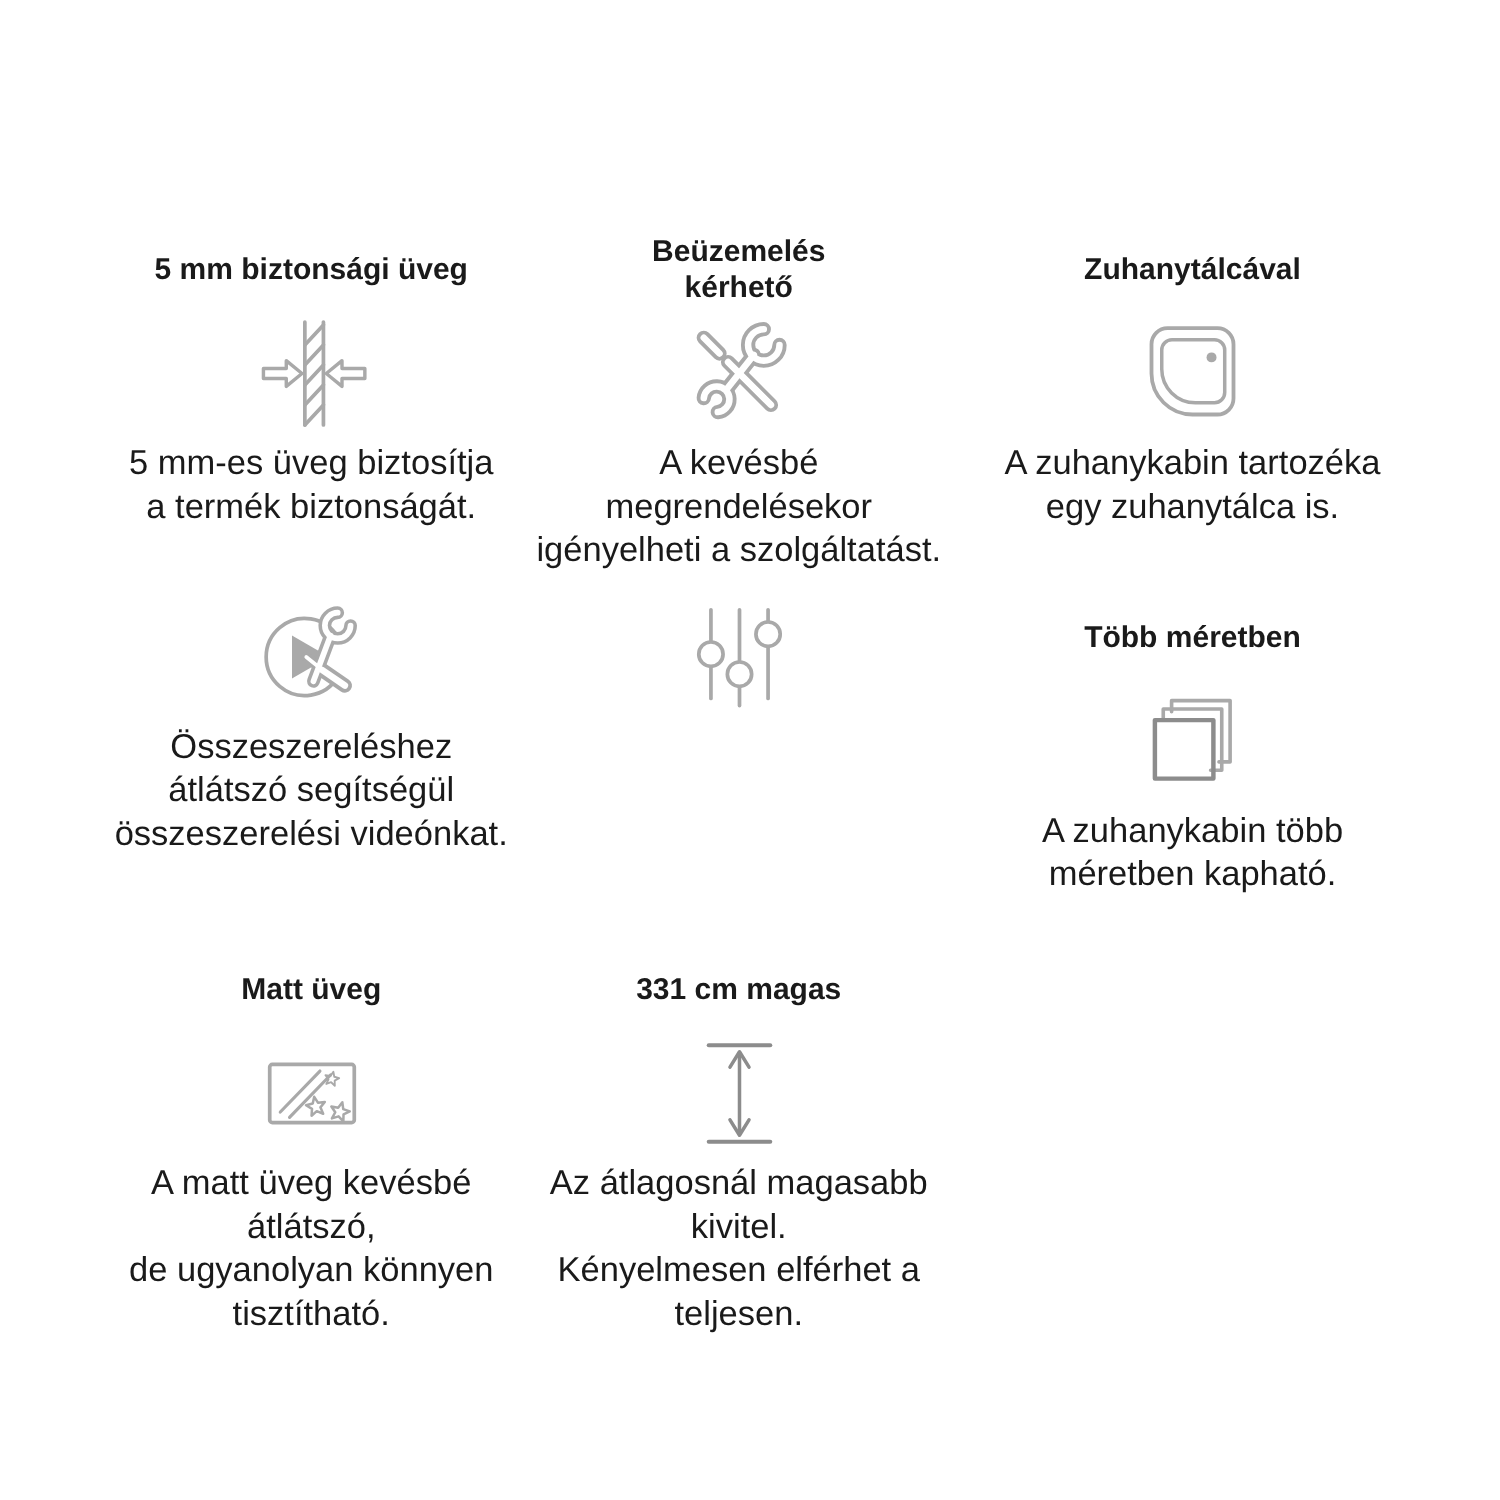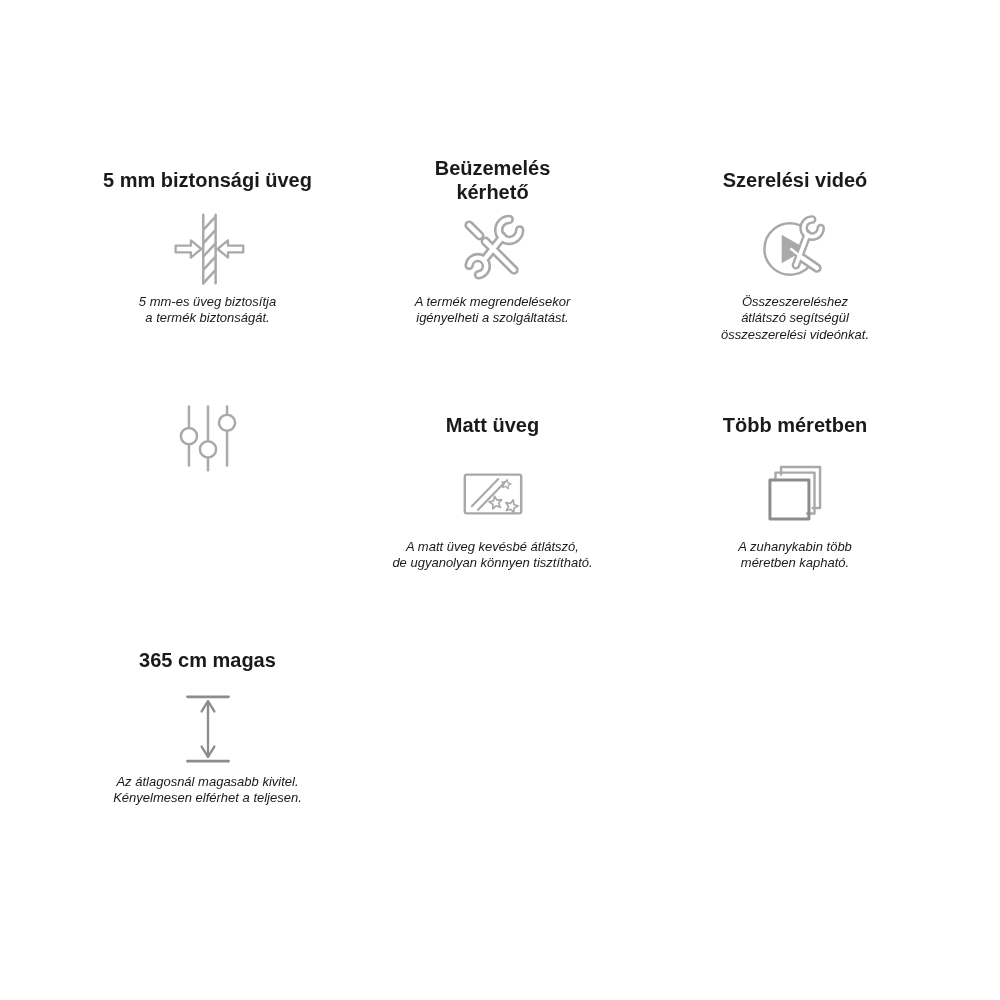--- a/index.html
+++ b/index.html
@@ -42,25 +42,24 @@
     line-height:1.2;
     white-space:pre-line;
   }
   .icon{
     height:82px;
     display:flex;
     align-items:center;
     justify-content:center;
   }
   .desc{
-    font-size:13px;
+    font-size:23px;
     line-height:1.26;
     white-space:pre-line;
     margin-top:4px;
-    font-style:italic;
   }
   
   .s{stroke:var(--icon);fill:none;stroke-width:2.6;stroke-linecap:round;stroke-linejoin:round;}
   .sd{stroke:var(--icon-dark);fill:none;stroke-width:2.8;stroke-linecap:round;stroke-linejoin:round;}
   .f{fill:var(--icon);stroke:none;}
   .fw{fill:#ffffff;}
   .o1{stroke:var(--icon);fill:none;stroke-width:10;stroke-linecap:round;stroke-linejoin:round;}
   .o1b{stroke:var(--icon);fill:none;stroke-width:7;stroke-linecap:round;}
   .o2{stroke:#ffffff;fill:none;stroke-width:4.6;stroke-linecap:round;stroke-linejoin:round;}
   .o2b{stroke:#ffffff;fill:none;stroke-width:2.6;stroke-linecap:round;}
@@ -105,27 +104,38 @@
         </g>
         <g class="o2">
           <path d="M 17,17 L 28,28"></path>
           <path d="M 34,34 L 64,64"></path>
           <path d="M 70,22 A 11 11 0 1 1 59,11"></path>
           <path d="M 52,29 L 33,53"></path>
           <path d="M 26.8,69 A 9 9 0 1 0 17,59.2"></path>
         </g>
       </svg>
     </div>
-    <div class="desc">A termék megrendelésekor
+    <div class="desc">A kevésbé megrendelésekor
 igényelheti a szolgáltatást.</div>
   </div>
 
-
-  <div class="cell">
-    <div class="title">Szerelési videó</div>
+  <div class="cell">
+    <div class="title">Zuhanytálcával</div>
+    <div class="icon">
+      <svg width="84" height="82" viewBox="0 0 84 84">
+        <path class="s" d="M 25,11 H 59 A 11 11 0 0 1 70,22 V 59 A 11 11 0 0 1 59,70 H 42 A 28 28 0 0 1 14,42 V 22 A 11 11 0 0 1 25,11 Z"></path>
+        <path class="s" style="stroke-width:2.4" d="M 28,19 H 57 A 7 7 0 0 1 64,26 V 55 A 7 7 0 0 1 57,62 H 44 A 23 23 0 0 1 21,39 V 26 A 7 7 0 0 1 28,19 Z"></path>
+        <circle class="f" cx="55" cy="31" r="3.4"></circle>
+      </svg>
+    </div>
+    <div class="desc">A zuhanykabin tartozéka
+egy zuhanytálca is.</div>
+  </div>
+
+  <div class="cell">
     <div class="icon">
       <svg width="84" height="80" viewBox="0 0 84 84">
         <path class="s" d="M 60,28 A 27 27 0 1 0 60,56"></path>
         <polygon class="f" points="28,27 28,57 54,42"></polygon>
         <g class="o1" style="stroke-width:9">
           <path d="M 69,20 A 9 9 0 1 1 60,11"></path>
           <path d="M 55,27 L 43,59"></path>
         </g>
         <path class="o1b" d="M 38,42 L 48,50"></path>
         <path class="o1" style="stroke-width:10" d="M 49,51 L 65,62"></path>
@@ -150,20 +160,33 @@
           <line x1="42" y1="9" x2="42" y2="76"></line>
           <line x1="62" y1="9" x2="62" y2="71"></line>
         </g>
         <g class="s fw">
           <circle cx="22" cy="40" r="8.5"></circle>
           <circle cx="42" cy="54" r="8.5"></circle>
           <circle cx="62" cy="26" r="8.5"></circle>
         </g>
       </svg>
     </div>
+  </div>
+
+  <div class="cell">
+    <div class="title">Több méretben</div>
+    <div class="icon">
+      <svg width="78" height="78" viewBox="0 0 84 84">
+        <path class="s" d="M 27,21 V 13 H 69 V 57 H 61"></path>
+        <path class="s" d="M 21,27 V 19 H 63 V 63 H 55"></path>
+        <rect class="sd" style="stroke-width:3.2" x="15" y="27" width="42" height="42"></rect>
+      </svg>
+    </div>
+    <div class="desc">A zuhanykabin több
+méretben kapható.</div>
   </div>
 
   <div class="cell">
     <div class="title">Matt üveg</div>
     <div class="icon">
       <svg width="84" height="74" viewBox="0 0 84 84">
         <rect class="s" style="stroke-width:2.8" x="10" y="20" width="64" height="44" rx="2"></rect>
         <line class="s" style="stroke-width:2.4" x1="18" y1="56" x2="48" y2="25"></line>
         <line class="s" style="stroke-width:2.4" x1="25" y1="60" x2="56" y2="28"></line>
         <g class="s" style="stroke-width:2">
@@ -171,34 +194,21 @@
           <polygon transform="translate(45,52) scale(0.95) rotate(-10)" points="0,-8 2.1,-2.9 7.6,-2.5 3.4,1.1 4.7,6.5 0,3.6 -4.7,6.5 -3.4,1.1 -7.6,-2.5 -2.1,-2.9"></polygon>
           <polygon transform="translate(63,56) scale(0.95) rotate(15)" points="0,-8 2.1,-2.9 7.6,-2.5 3.4,1.1 4.7,6.5 0,3.6 -4.7,6.5 -3.4,1.1 -7.6,-2.5 -2.1,-2.9"></polygon>
         </g>
       </svg>
     </div>
     <div class="desc">A matt üveg kevésbé átlátszó,
 de ugyanolyan könnyen tisztítható.</div>
   </div>
 
   <div class="cell">
-    <div class="title">Több méretben</div>
-    <div class="icon">
-      <svg width="78" height="78" viewBox="0 0 84 84">
-        <path class="s" d="M 27,21 V 13 H 69 V 57 H 61"></path>
-        <path class="s" d="M 21,27 V 19 H 63 V 63 H 55"></path>
-        <rect class="sd" style="stroke-width:3.2" x="15" y="27" width="42" height="42"></rect>
-      </svg>
-    </div>
-    <div class="desc">A zuhanykabin több
-méretben kapható.</div>
-  </div>
-
-  <div class="cell">
-    <div class="title">365 cm magas</div>
+    <div class="title">331 cm magas</div>
     <div class="icon">
       <svg width="84" height="82" viewBox="0 0 84 84">
         <line class="sd" x1="21" y1="9" x2="63" y2="9"></line>
         <line class="sd" x1="21" y1="75" x2="63" y2="75"></line>
         <line class="sd" style="stroke-width:2.4" x1="42" y1="14" x2="42" y2="70"></line>
         <path class="sd" style="stroke-width:2.4" d="M 35.5,24 L 42,13.5 L 48.5,24"></path>
         <path class="sd" style="stroke-width:2.4" d="M 35.5,60 L 42,70.5 L 48.5,60"></path>
       </svg>
     </div>
     <div class="desc">Az átlagosnál magasabb kivitel.

